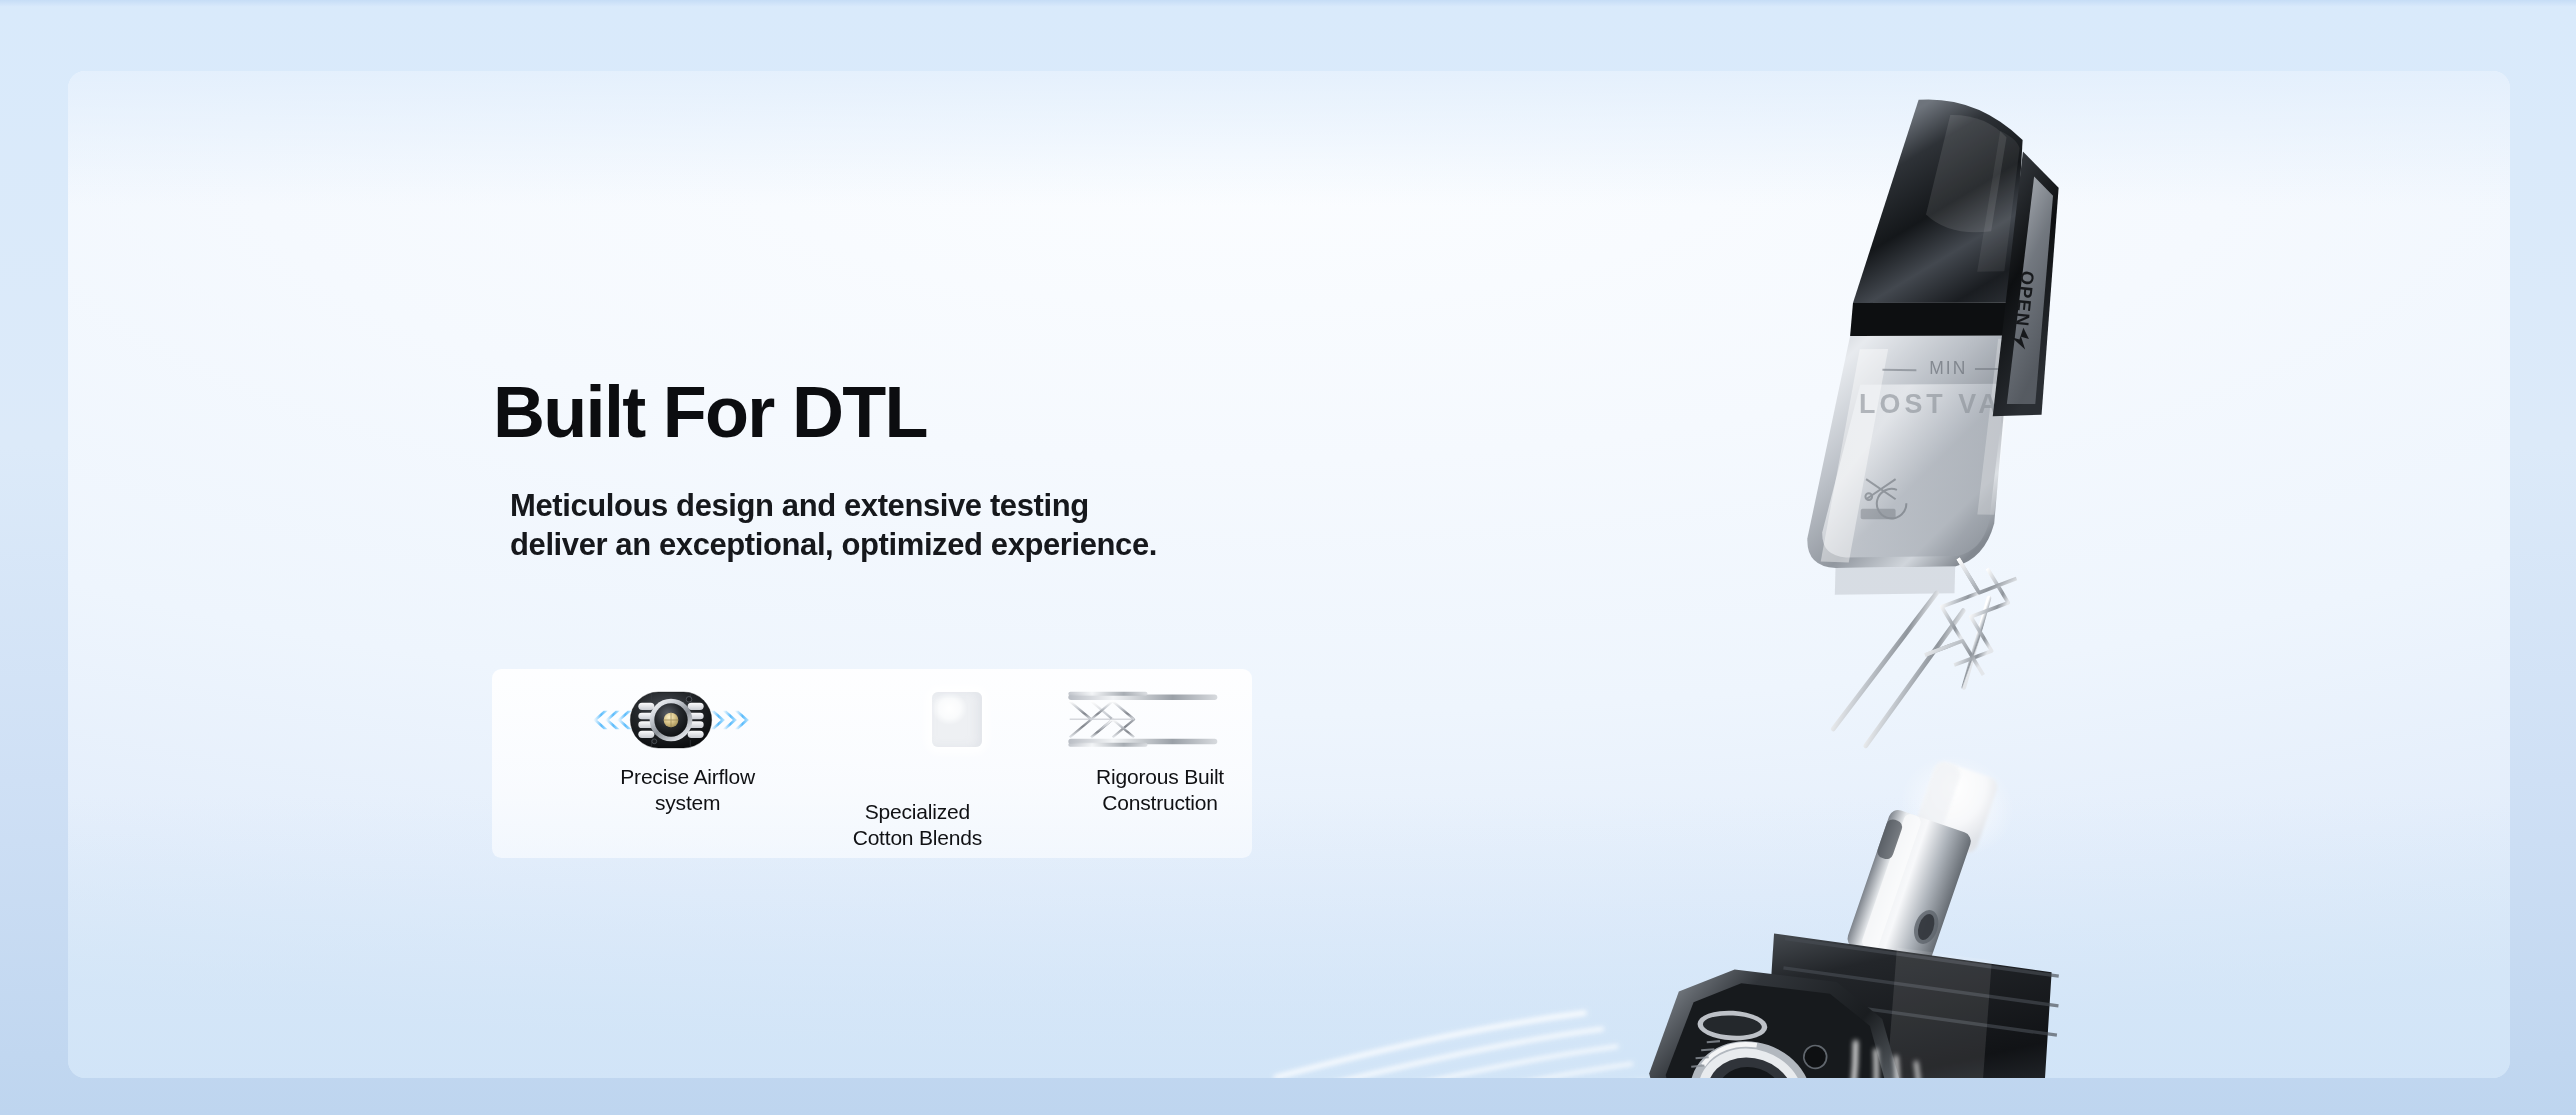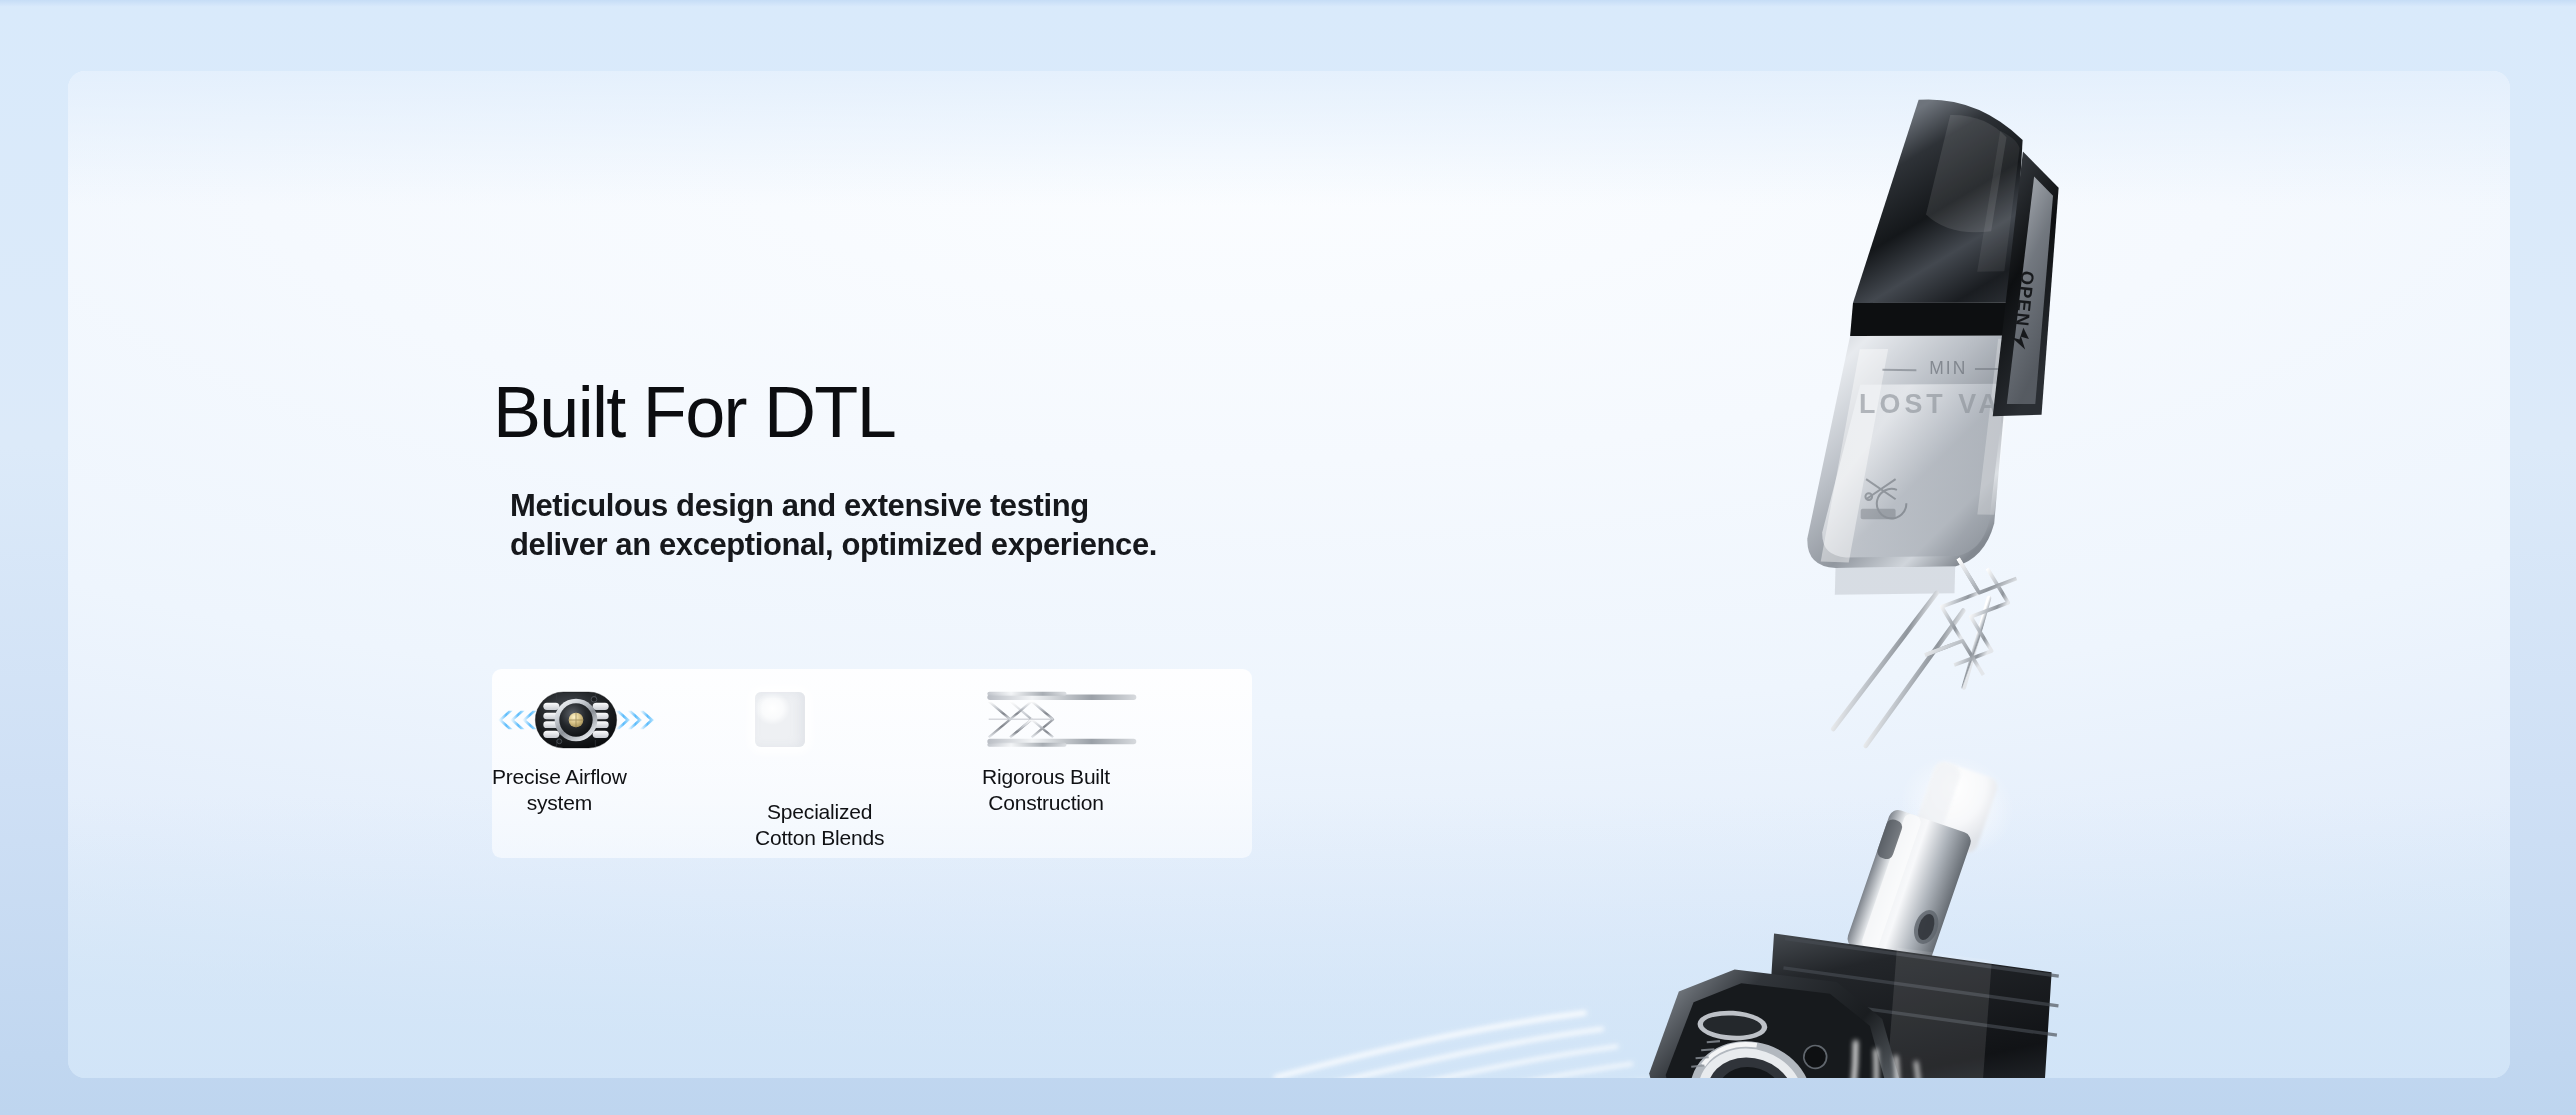--- a/index.html
+++ b/index.html
@@ -60,21 +60,21 @@
 
   
   #text-block {
     position: absolute;
     left: 425px;
     top: 305px;
     width: 939px;
   }
   #headline {
     font-size: 72px;
-    font-weight: 400;
+    font-weight: 700;
     letter-spacing: -1.7px;
     line-height: 1.0;
     color: #0c0d10;
     margin: 0;
     white-space: nowrap;
   }
   #subhead {
     margin: 17px;
     padding-top: 21px;
     font-size: 31px;
@@ -96,21 +96,21 @@
     background: linear-gradient(180deg, rgba(255,255,255,.92) 0%, rgba(252,253,255,.86) 55%, rgba(248,251,255,.72) 100%);
     display: flex;
     align-items: flex-start;
   }
   .feature {
     position: relative;
     height: 100%;
     box-sizing: border-box;
     display: flex;
     flex-direction: column;
-    align-items: flex-start;
+    align-items: flex-end;
     padding-top: 14.8px;
   }
   .feature-icon {
     height: 72px;
     display: flex;
     align-items: center;
     justify-content: center;
     margin-bottom: 8px;
   }
   .feature-label {

